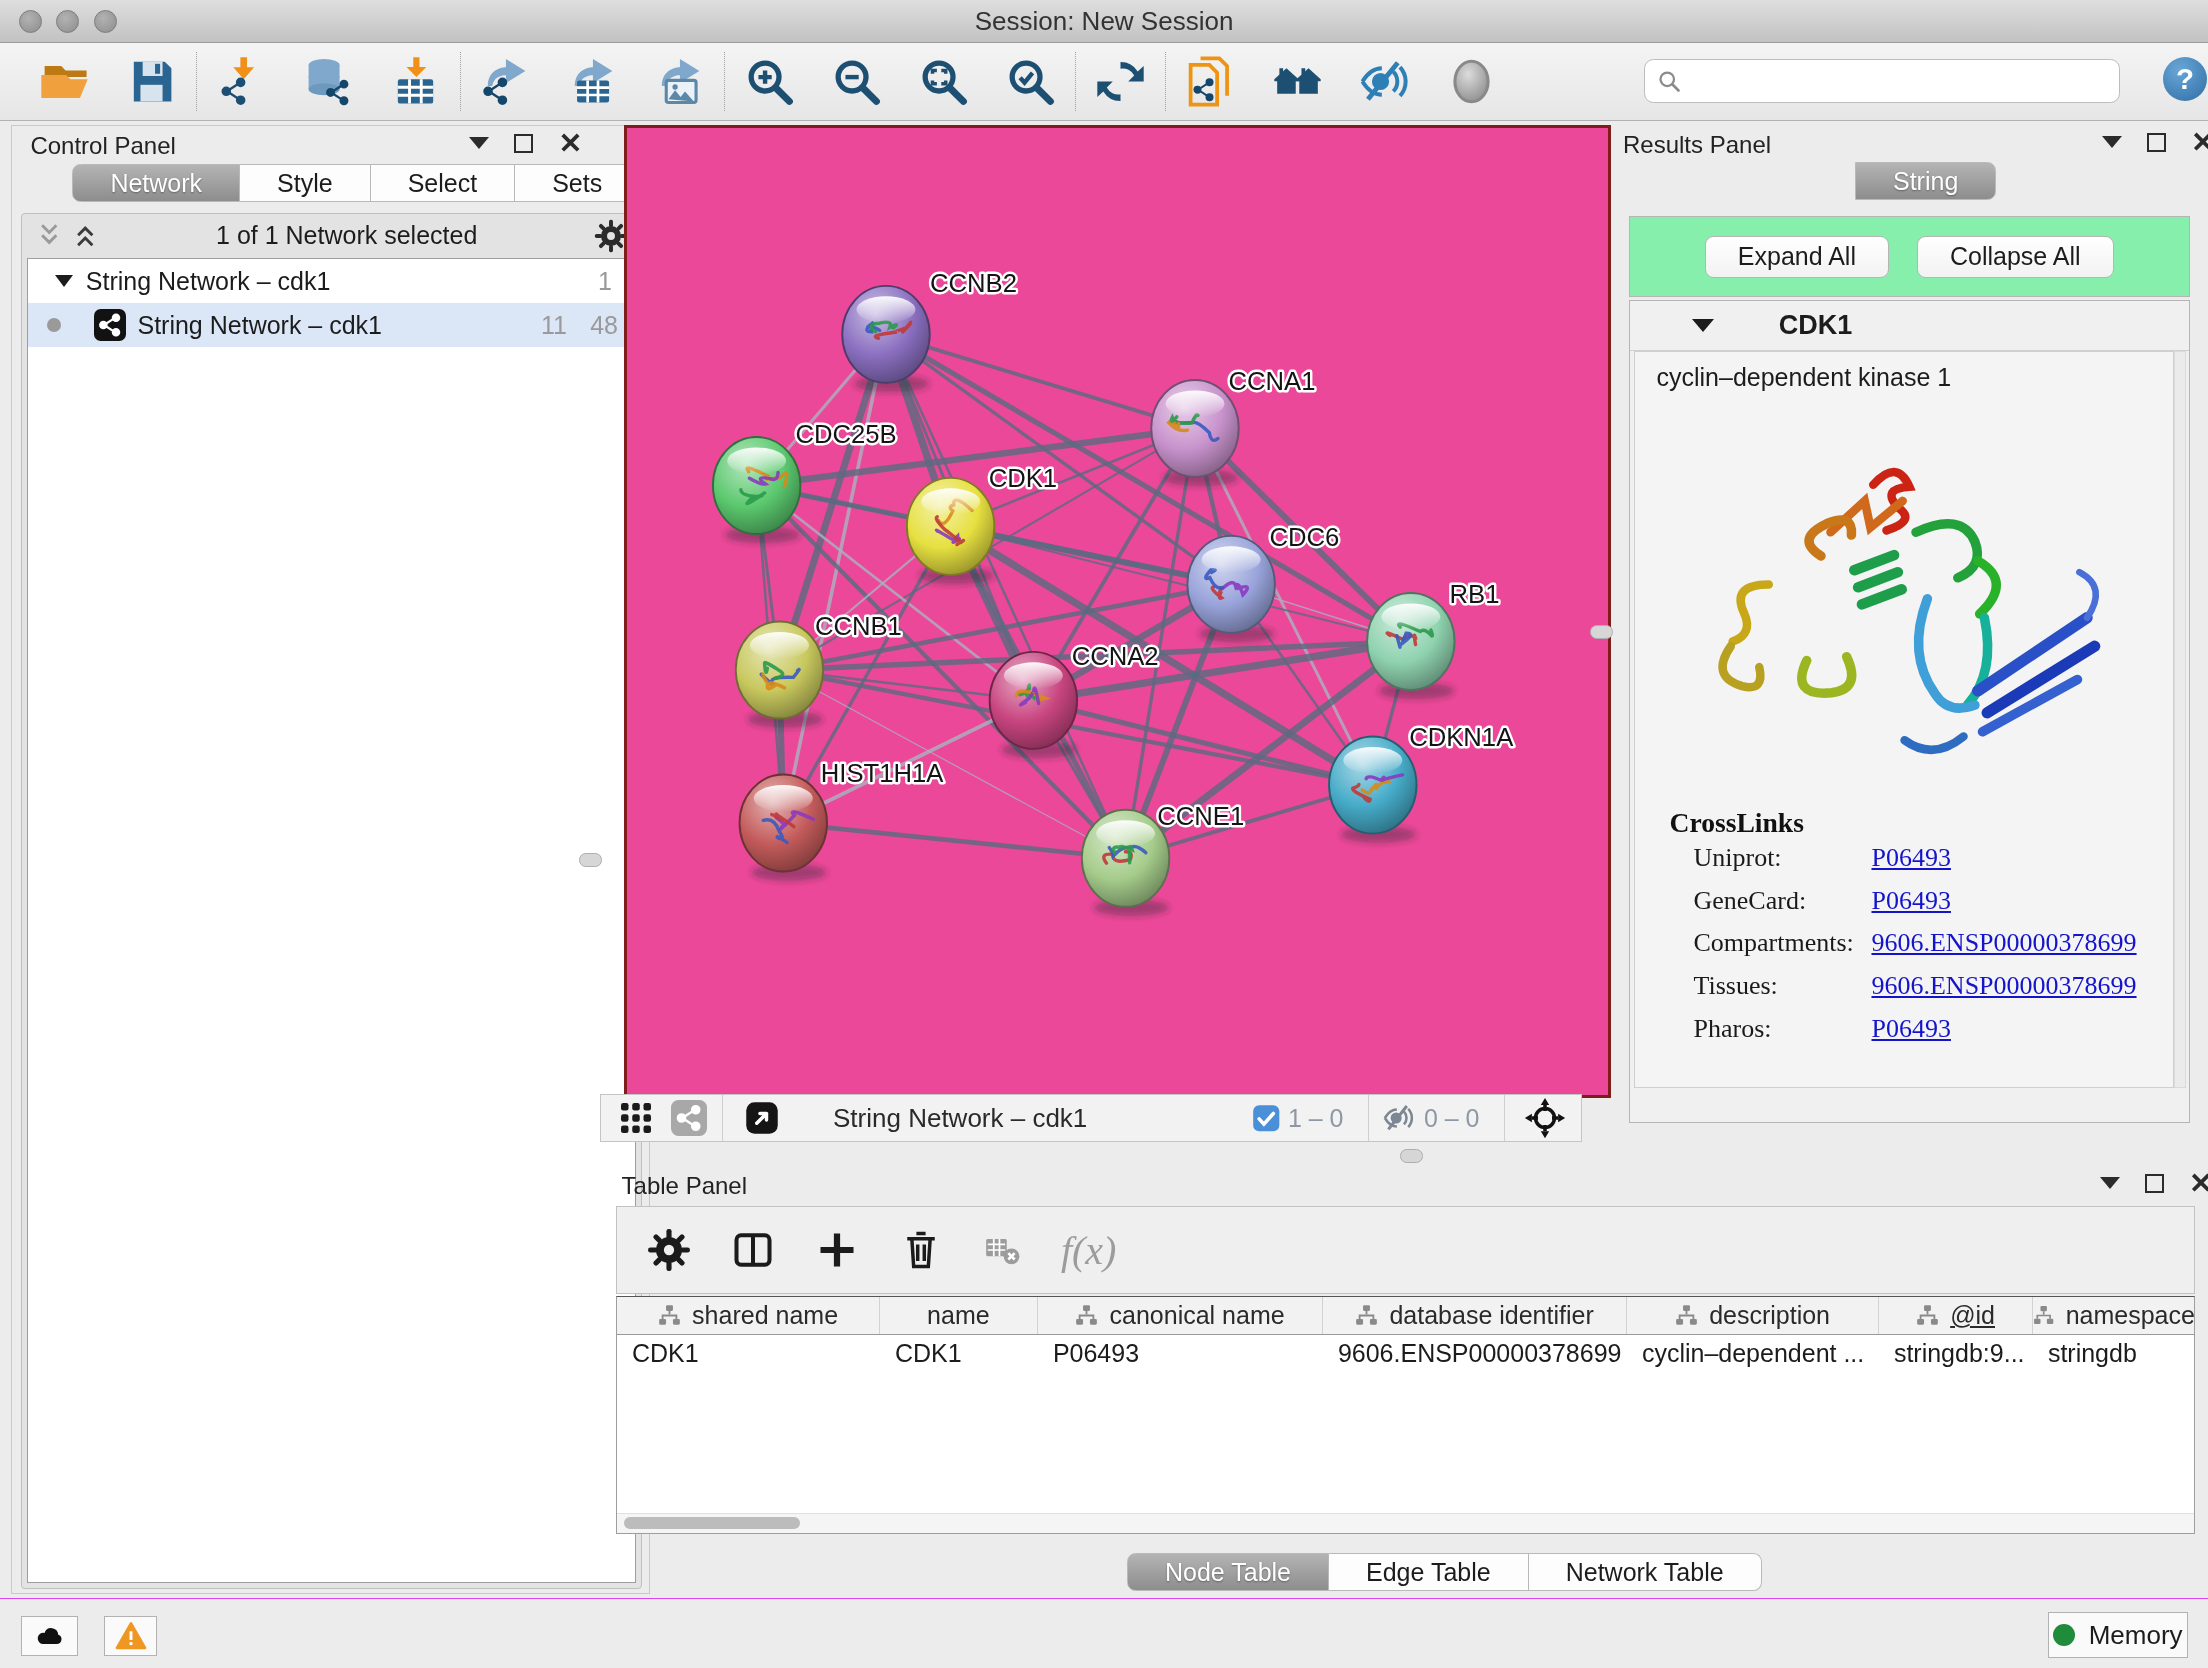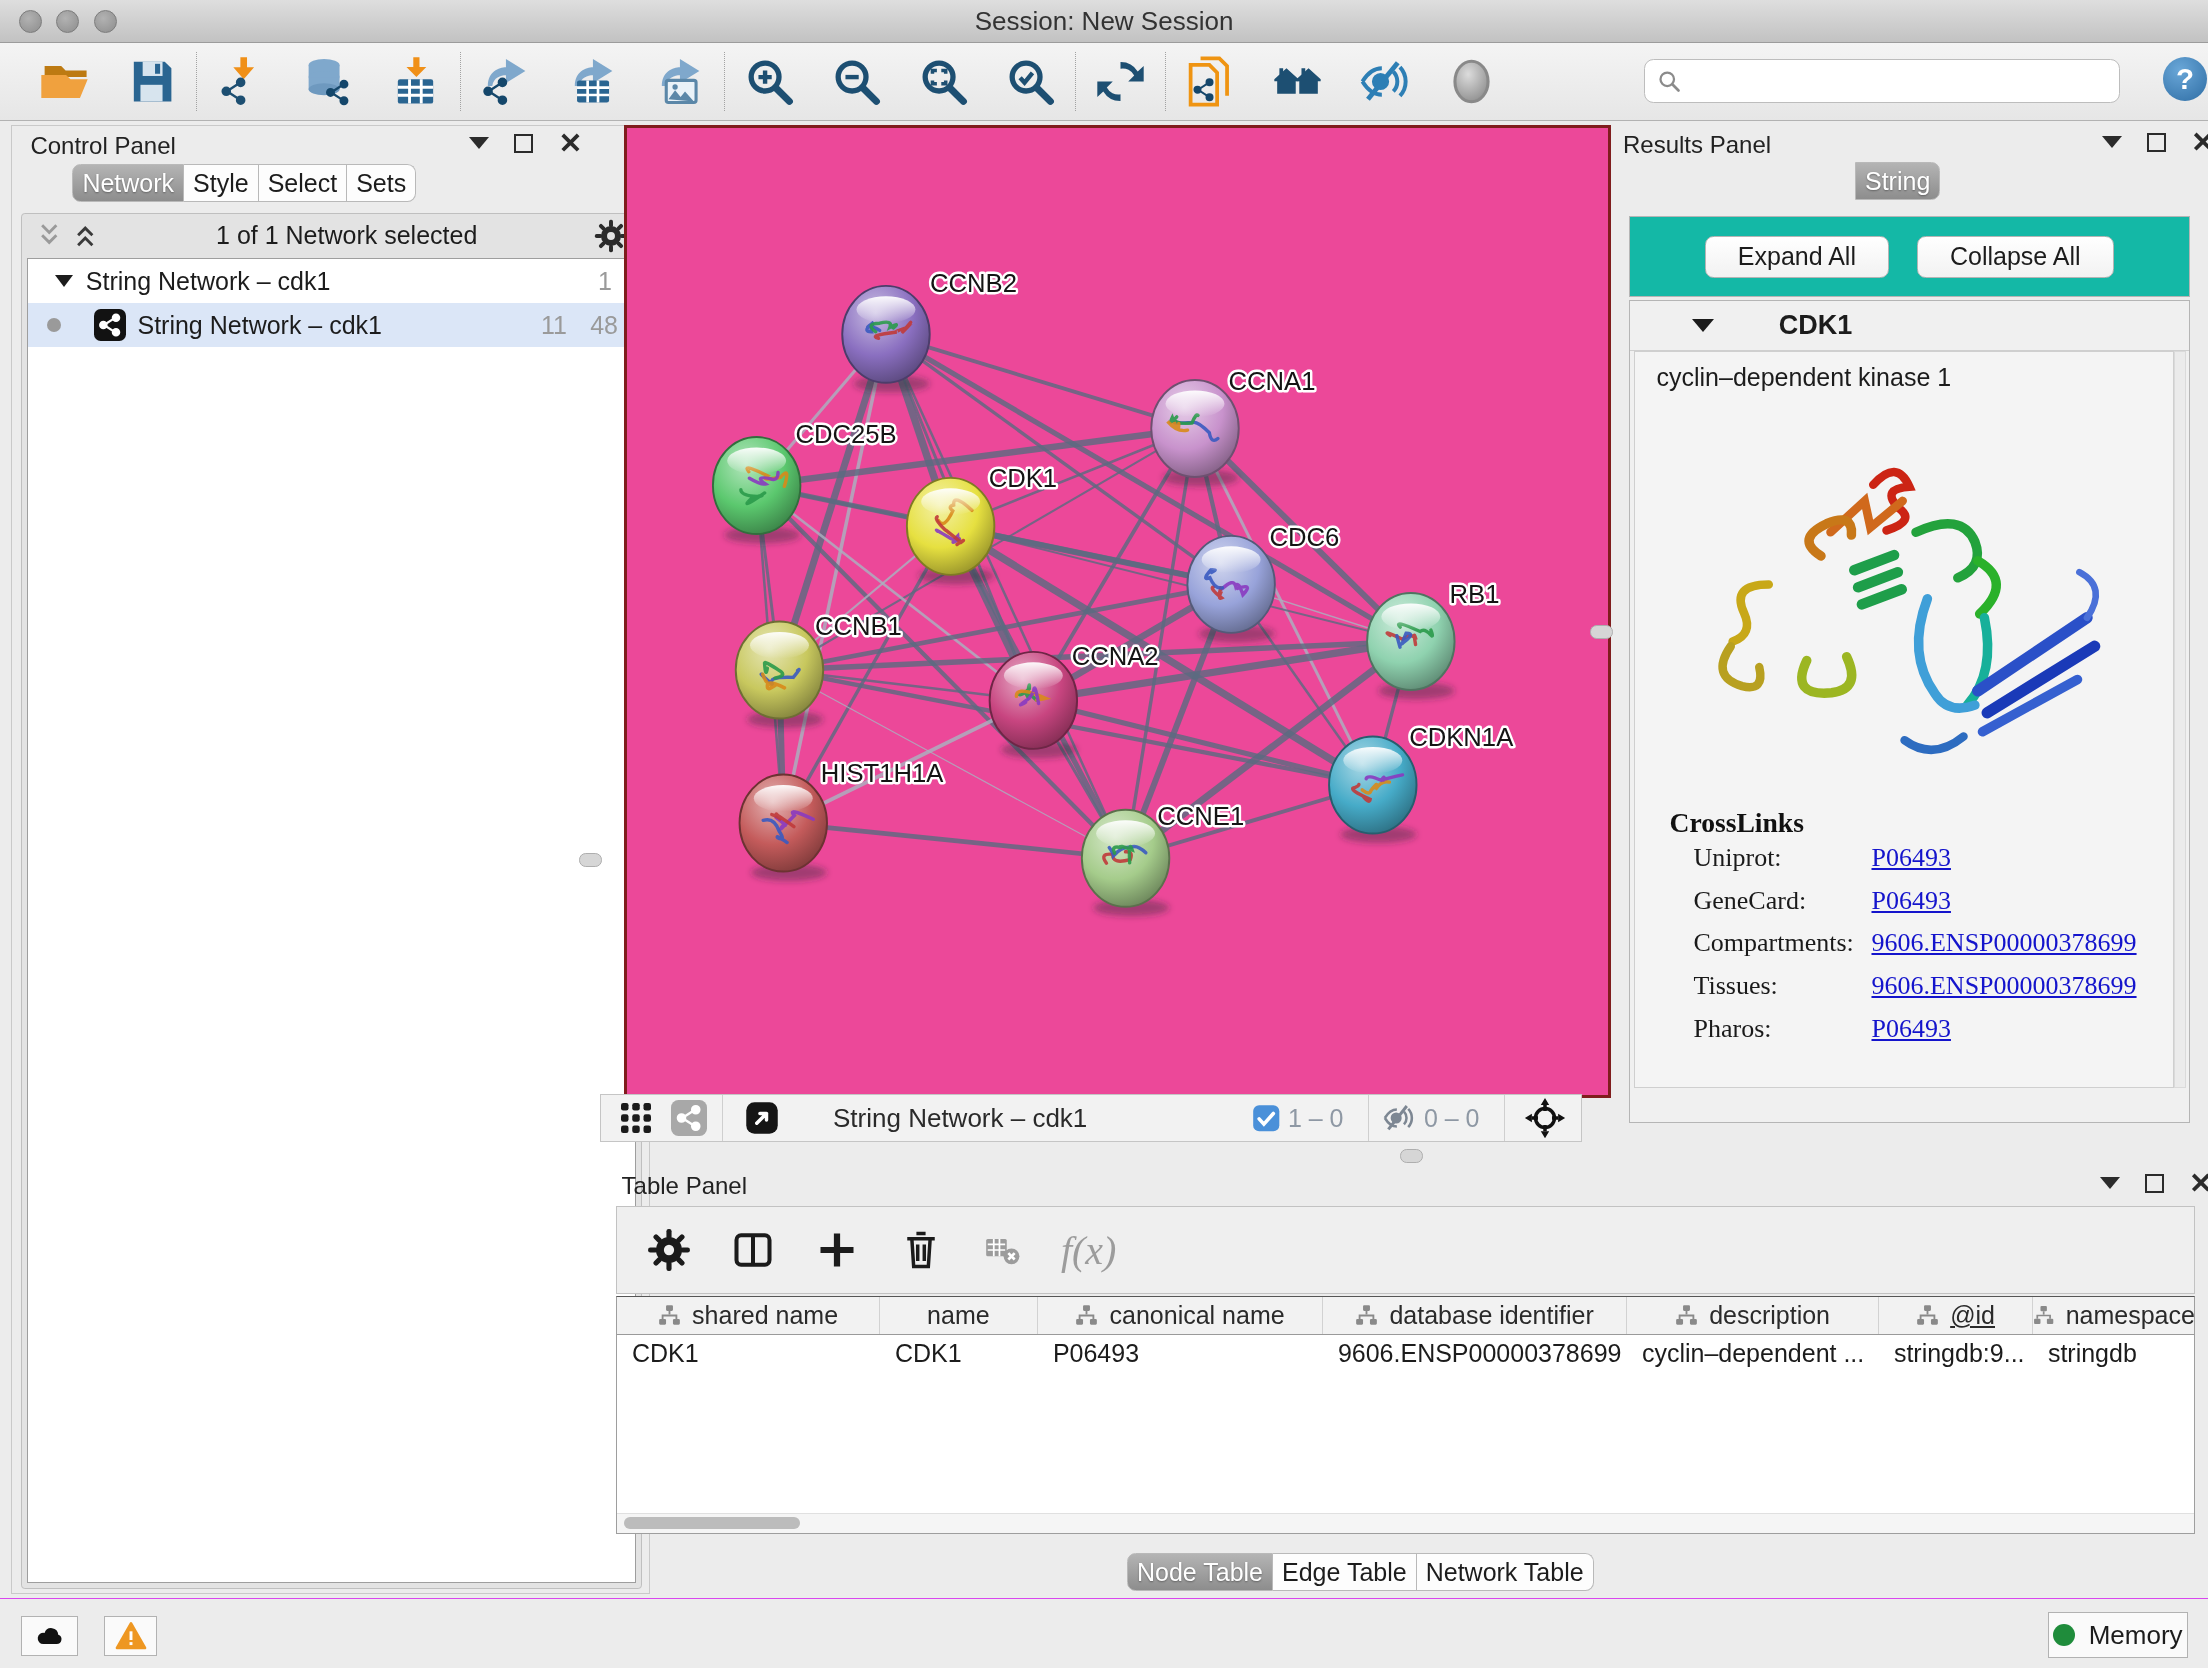--- a/index.html
+++ b/index.html
@@ -20,21 +20,21 @@
   .search-box input{border:none;outline:none;font-size:23px;flex:1;background:transparent;font-family:"Liberation Sans",sans-serif}
   .help-btn{position:absolute;left:2163px;top:14.3px;width:44px;height:44px;border-radius:50%;background:radial-gradient(circle at 38% 30%,#6aa7d8,#2e6da4);color:#fff;font-size:29.5px;font-weight:bold;display:flex;align-items:center;justify-content:center}
   
   .ptitle{font-size:24px;color:#222}
   .pctl{display:flex;align-items:center;gap:21px}
   .tri-down{width:0;height:0;border-left:10.5px solid transparent;border-right:10.5px solid transparent;border-top:12.4px solid #2b2b2b}
   .sq{width:19px;height:19px;border:2.9px solid #2b2b2b;box-sizing:border-box}
   .xg{font-size:28.5px;font-weight:bold;color:#2b2b2b;line-height:19px}
   
   .seg{display:flex}
-  .seg .tab{height:36px;line-height:36px;text-align:center;font-size:25px;background:#fdfdfd;border:1px solid #b9b9b9;border-left-width:0;padding:0 9px;color:#1c1c1c}
+  .seg .tab{height:36px;line-height:36px;text-align:center;font-size:25px;background:#fdfdfd;border:1px solid #b9b9b9;border-left-width:0;padding:0 37px;color:#1c1c1c}
   .seg .tab:first-child{border-left-width:1px;border-radius:8.6px 0 0 8.6px}
   .seg .tab:last-child{border-radius:0 8.6px 8.6px 0}
   .seg .tab.active{background:linear-gradient(#b4b4b4,#8d8d8d);color:#fff;text-shadow:0 1px 1.9px rgba(0,0,0,.35)}
   
   .control-panel{position:absolute;left:11.4px;top:125px;width:639px;height:1469px;background:#ececec;border:1px solid #c9c9c9;box-sizing:border-box}
   .cp-inner{position:absolute;left:8.6px;top:87px;right:7.6px;bottom:3.8px;background:#e3e3e3;border:1px solid #bfbfbf;border-radius:3.8px}
   .cp-header{position:absolute;left:0;right:0;top:0;height:43px;display:flex;align-items:center;padding:0 13.3px;box-sizing:border-box}
   .cp-list{position:absolute;left:4.8px;top:44px;right:4.8px;bottom:5.7px;background:#fff;border:1px solid #9e9e9e;overflow:hidden}
   .tree-row{height:44px;display:flex;align-items:center;font-size:25px;position:relative}
   .tree-row.selected{background:#dbe6f7}
@@ -44,21 +44,21 @@
   .net-toolbar{position:absolute;left:600px;top:1094px;width:982px;height:48px;background:#f2f2f2;border:1px solid #c5c5c5;box-sizing:border-box;display:flex;align-items:center}
   .nt-ico{width:36px;height:36px;margin-left:17px}
   .nt-ico svg{width:36px;height:36px}
   .nt-sep{height:46px;border-left:1px solid #cfcfcf;margin-left:15px}
   .nt-title{font-size:26px;color:#2a2a2a;margin-left:53px}
   .nt-right{margin-left:auto;display:flex;align-items:center}
   .nt-num{font-size:25px;color:#8e98a4;margin:0 9.5px 0 7.6px}
   .handle{position:absolute;width:21px;height:12.4px;border-radius:6.7px;background:#d6d6d6;border:1px solid #aeaeae}
   
   .results-panel{position:absolute;left:1622px;top:125px;width:577px;height:1046px}
-  .rp-box1{position:absolute;left:6.7px;top:91px;width:561px;height:81px;background:#14b8a6;border:1.9px solid #b5b5b5;box-sizing:border-box;display:flex;align-items:center;justify-content:center;gap:28px}
+  .rp-box1{position:absolute;left:6.7px;top:91px;width:561px;height:81px;background:#86efac;border:1.9px solid #b5b5b5;box-sizing:border-box;display:flex;align-items:center;justify-content:center;gap:28px}
   .rp-btn{height:40px;background:linear-gradient(#ffffff,#f2f2f2);border:1px solid #b5b5b5;border-radius:8.6px;font-size:25px;display:flex;align-items:center;justify-content:center;padding:0 32px}
   .rp-section{position:absolute;left:6.7px;top:175px;width:561px;height:823px;background:#f0f0f0;border:1.9px solid #b5b5b5;box-sizing:border-box}
   .rp-sec-head{position:absolute;left:0;top:0;right:0;height:49px;display:flex;align-items:center;border-bottom:1px solid #cfcfcf}
   .rp-content{position:absolute;left:4.8px;top:50px;right:15px;bottom:34px;background:#f4f4f4;border:1px solid #cfcfcf;overflow:hidden}
   .rp-scroll{position:absolute;right:2.9px;top:50px;bottom:34px;width:9.5px;background:#ebebeb;border:1px solid #dadada}
   .xl-title{font-family:"Liberation Serif",serif;font-weight:bold;font-size:27.6px;color:#111}
   .xl-row{position:absolute;font-family:"Liberation Serif",serif;font-size:26px;color:#1a1a1a}
   .xl-link{font-family:"Liberation Serif",serif;font-size:26px;color:#1414cc;text-decoration:underline}
   
   .table-panel{position:absolute;left:613px;top:1172px;width:1584px;height:422px}

